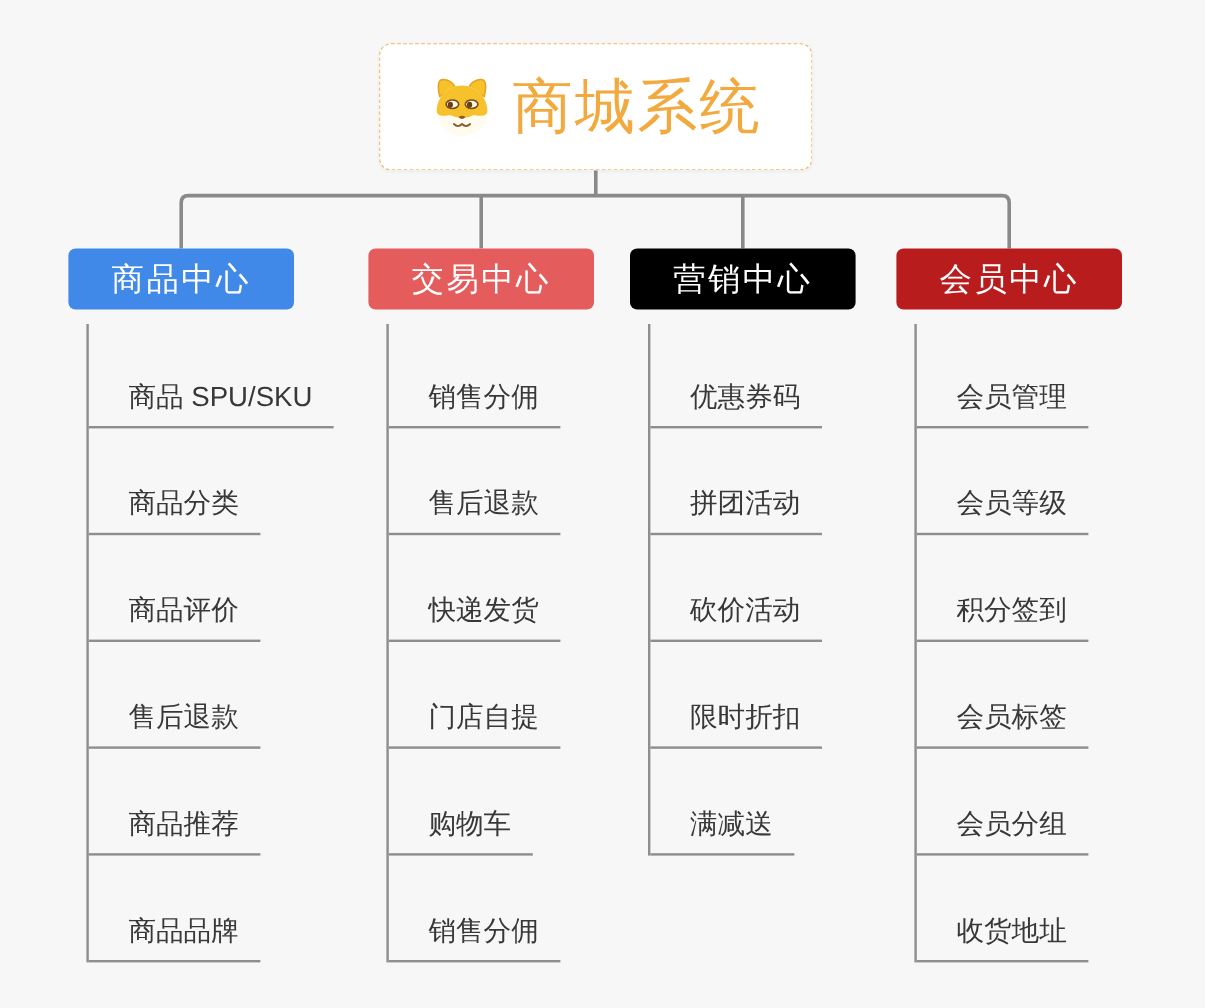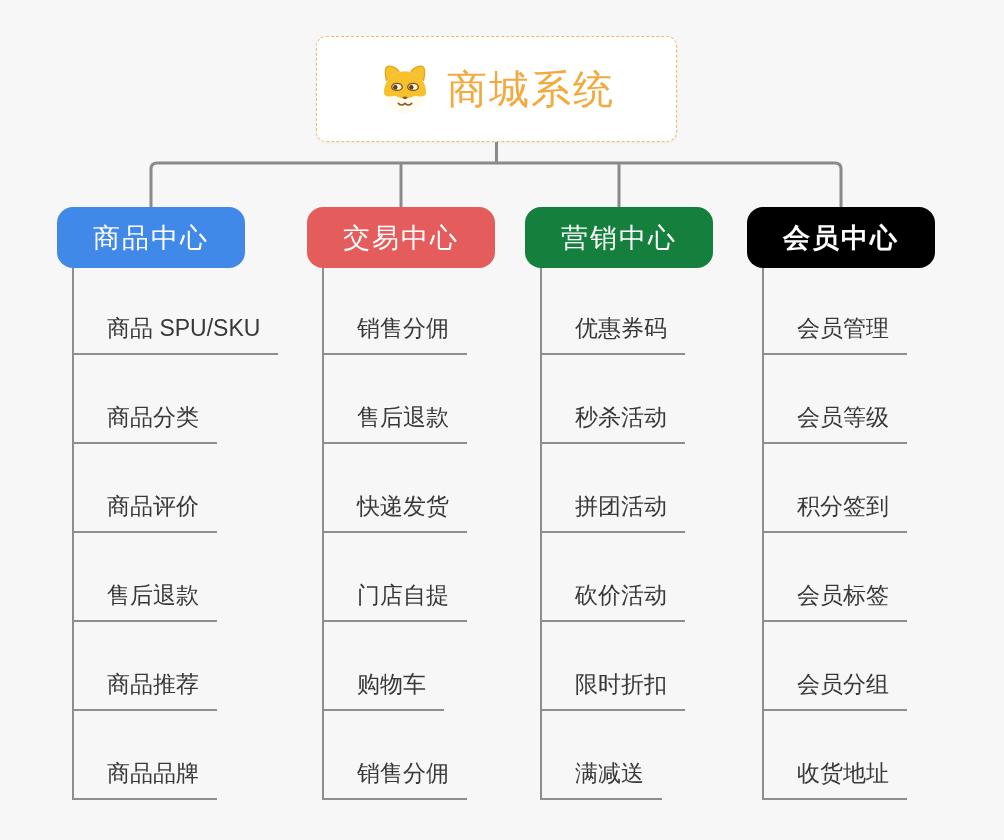--- a/index.html
+++ b/index.html
@@ -18,51 +18,51 @@
     position:absolute;left:316px;top:36px;width:361px;height:106px;
     box-sizing:border-box;
     background:#ffffff;
     border:1px dashed #f3b95f;
     border-radius:10px;
     display:flex;align-items:center;justify-content:center;gap:15px;
     box-shadow:0 1px 3px rgba(0,0,0,0.05);
     cursor:pointer;
   }
   .root-title{
-    font-size:40px;
+    font-size:50px;
     color:#f2a93e;
     letter-spacing:2px;
     white-space:nowrap;
   }
   .dog-icon{width:54px;height:54px;flex:0 0 auto;}
 
   
   .branch-col{position:absolute;top:207px;width:250px;}
   .branch-col.col-0{left:57px;}
   .branch-col.col-1{left:307px;}
   .branch-col.col-2{left:525px;}
   .branch-col.col-3{left:747px;}
 
   .branch-header{
-    width:188px;height:61px;box-sizing:border-box;
-    border-radius:16px;
+    width:188px;height:51px;box-sizing:border-box;
+    border-radius:6px;
     display:flex;align-items:center;justify-content:center;
     color:#ffffff;font-size:27px;letter-spacing:2px;
     cursor:pointer;
   }
 
   .leaf-list{
     margin-left:15px;
     border-left:2px solid #8e8e8e;
   }
   .leaf-row{
     height:89px;
     display:flex;align-items:flex-end;
   }
-  .leaf-row:first-child{height:87px;}
+  .leaf-row:first-child{height:87px;margin-top:12px;}
   .leaf-topic{
     display:inline-block;
     border-bottom:2px solid #8e8e8e;
     padding:0 18px 9px 33px;
     font-size:23px;
     color:#383838;
     white-space:nowrap;
     cursor:pointer;
   }
 </style>
@@ -150,47 +150,44 @@
       <div class="leaf-row">
           <span class="leaf-topic">购物车</span>
         </div>
       <div class="leaf-row">
           <span class="leaf-topic">销售分佣</span>
         </div>
     </div>
   </div>
 
   <div class="branch-col col-2">
-    <div class="branch-header" style="background-color: #15803d;">
+    <div class="branch-header" style="background-color: #000000;">
       <span>营销中心</span>
     </div>
     <div class="leaf-list">
       <div class="leaf-row">
           <span class="leaf-topic">优惠券码</span>
         </div>
       <div class="leaf-row">
-          <span class="leaf-topic">秒杀活动</span>
-        </div>
-      <div class="leaf-row">
           <span class="leaf-topic">拼团活动</span>
         </div>
       <div class="leaf-row">
           <span class="leaf-topic">砍价活动</span>
         </div>
       <div class="leaf-row">
           <span class="leaf-topic">限时折扣</span>
         </div>
       <div class="leaf-row">
           <span class="leaf-topic">满减送</span>
         </div>
     </div>
   </div>
 
   <div class="branch-col col-3">
-    <div class="branch-header" style="background-color: #000000; font-weight: bold;">
+    <div class="branch-header" style="background-color: #b91c1c;">
       <span>会员中心</span>
     </div>
     <div class="leaf-list">
       <div class="leaf-row">
           <span class="leaf-topic">会员管理</span>
         </div>
       <div class="leaf-row">
           <span class="leaf-topic">会员等级</span>
         </div>
       <div class="leaf-row">

